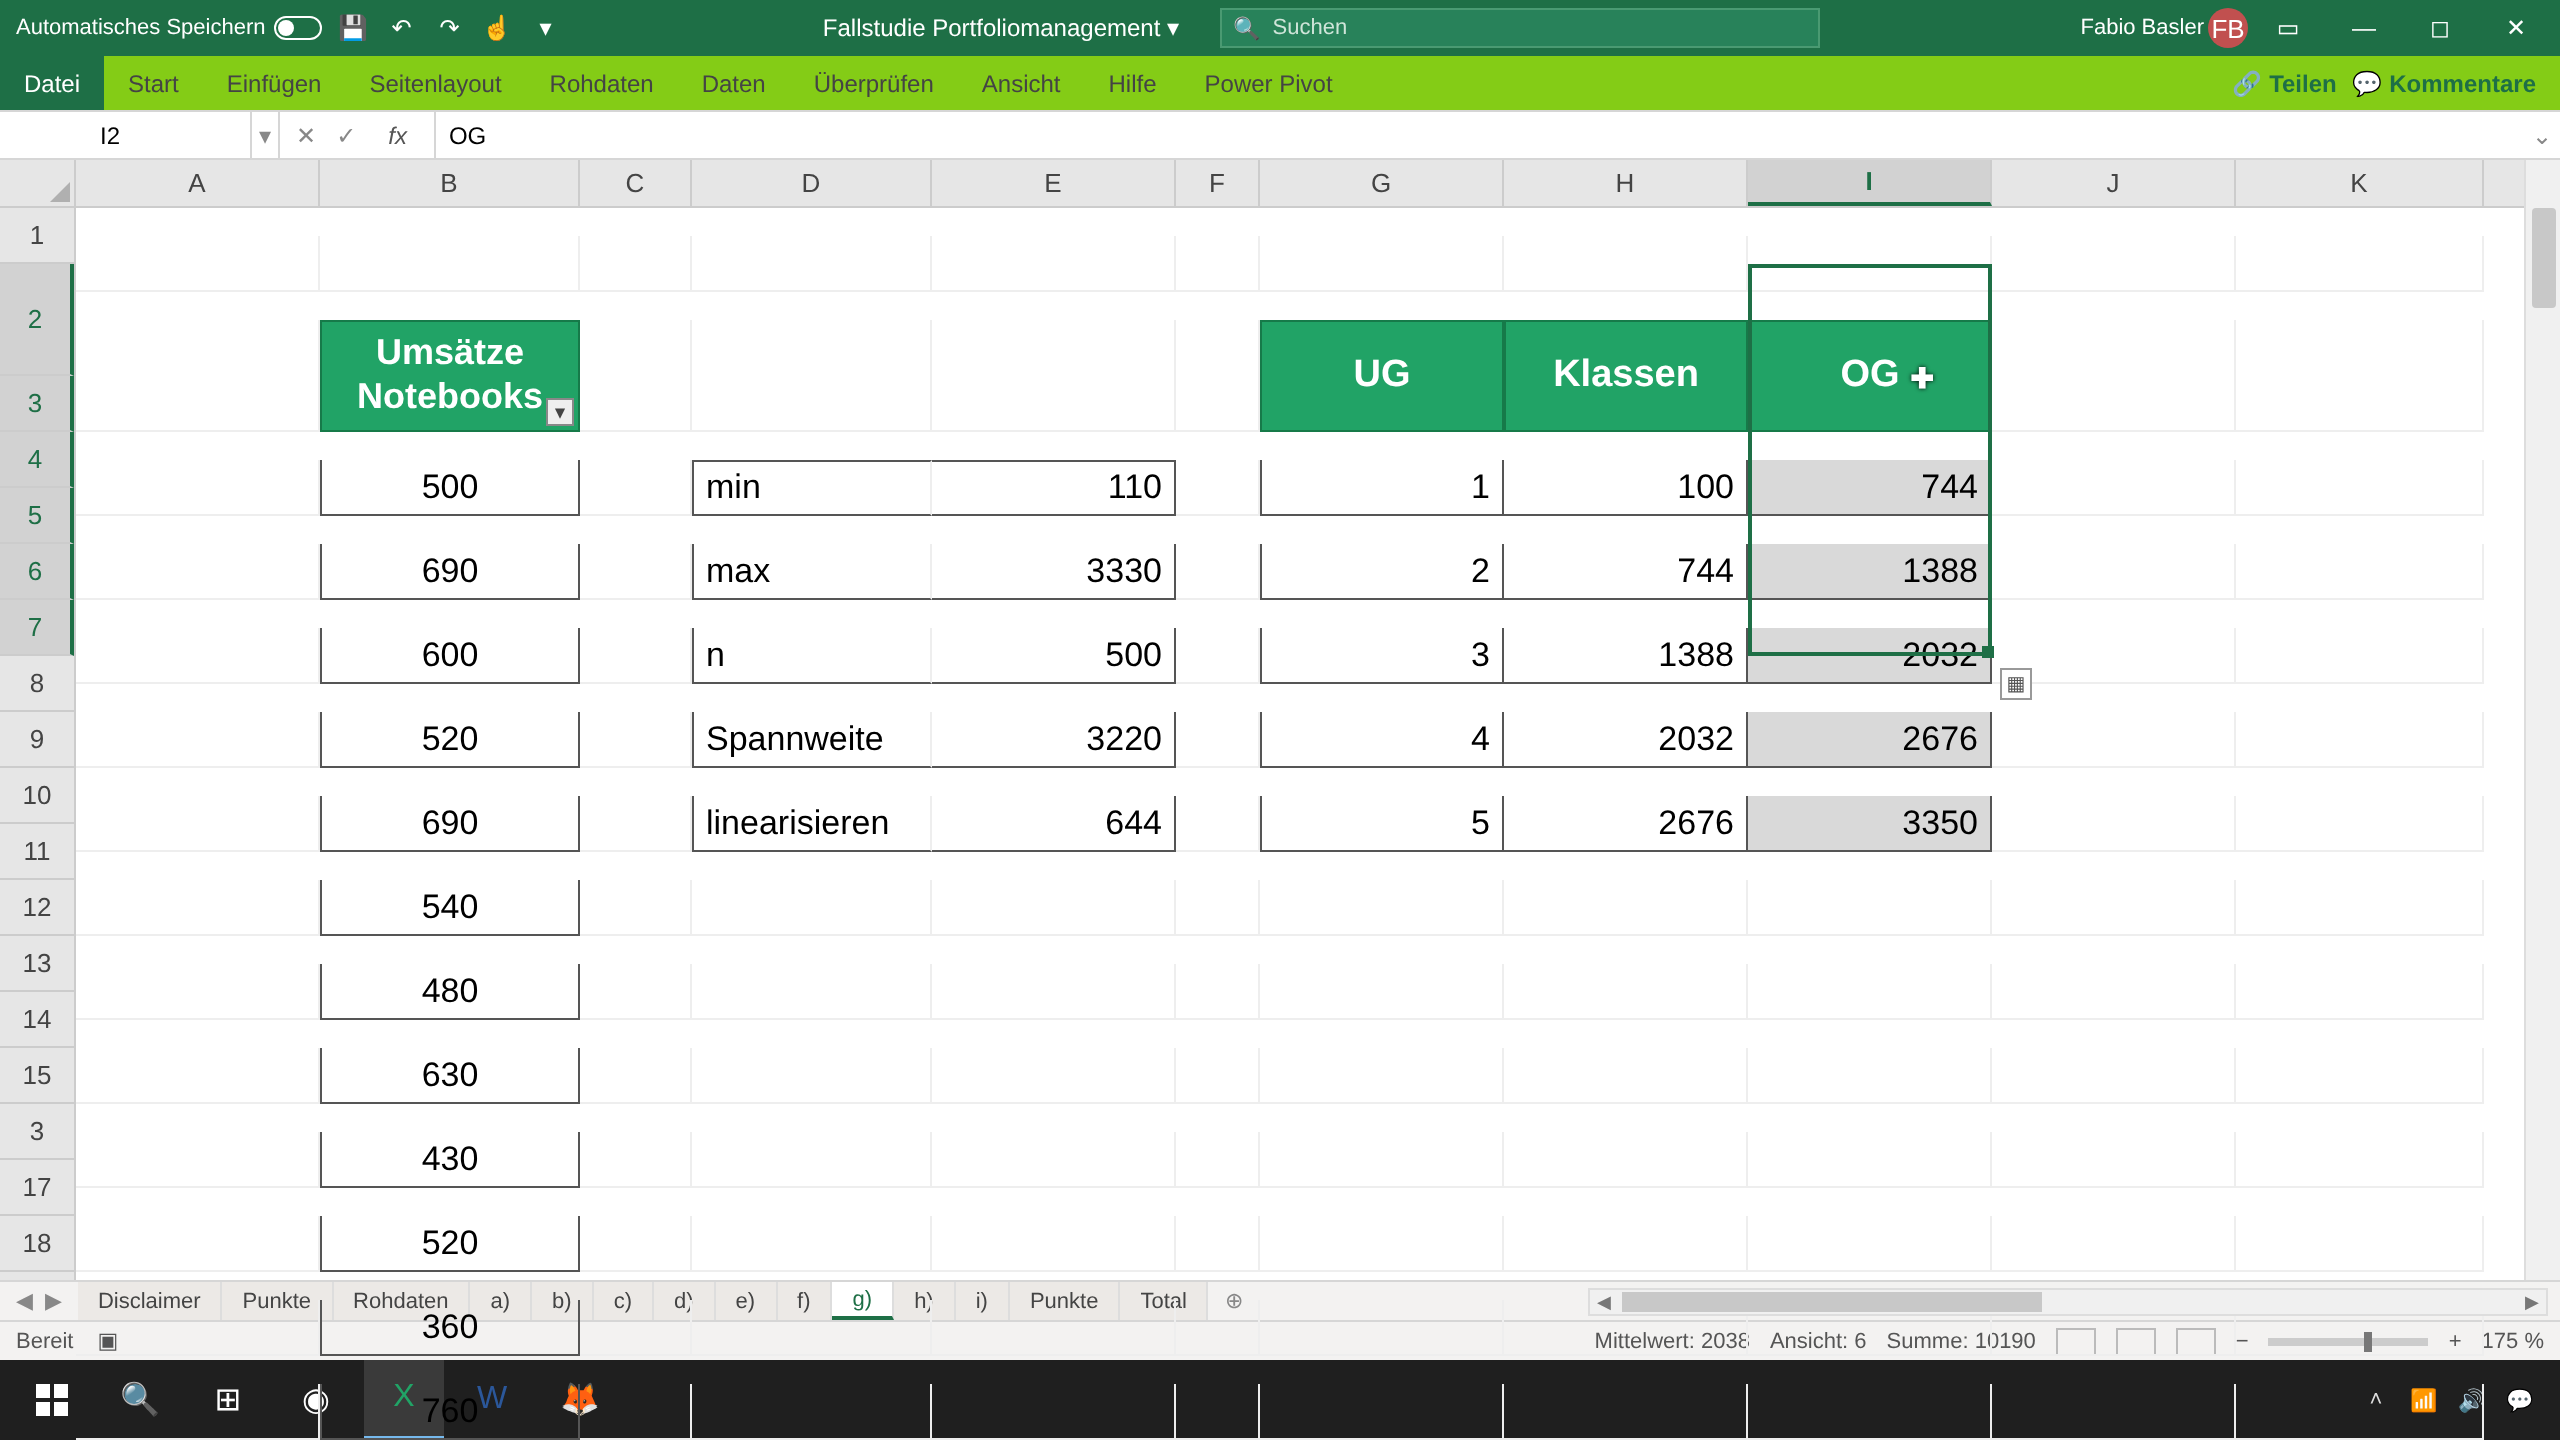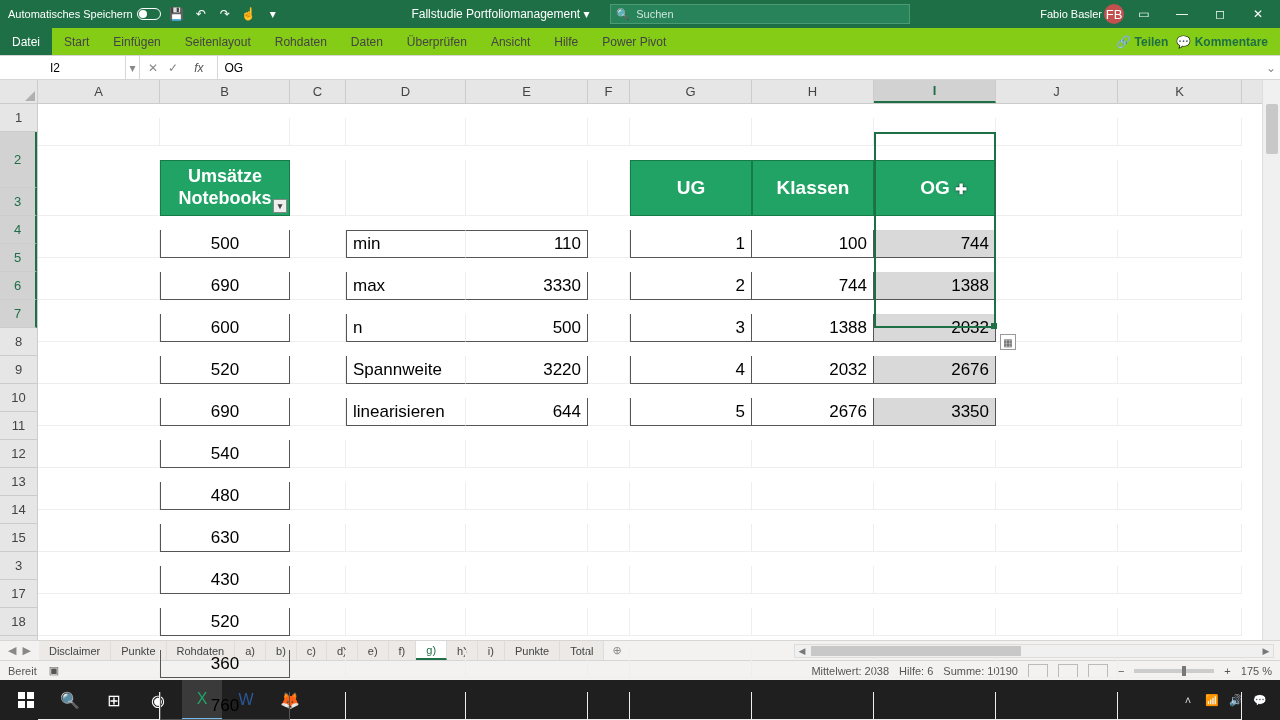--- a/index.html
+++ b/index.html
@@ -480,21 +480,21 @@
     <div class="hthumb"></div>
     <div class="rbtn">▶</div>
   </div>
 </div>
 
 <div class="statusbar">
   <span>Bereit</span>
   <span>▣</span>
   <div class="right">
     <span><span>Mittelwert:</span> <span>2038</span></span>
-    <span><span>Hilfe:</span> <span>6</span></span>
+    <span><span>Ansicht:</span> <span>6</span></span>
     <span><span>Summe:</span> <span>10190</span></span>
     <span class="view-btn"></span>
     <span class="view-btn"></span>
     <span class="view-btn"></span>
     <span>−</span>
     <span class="zoom-slider"></span>
     <span>+</span>
     <span>175 %</span>
   </div>
 </div>

